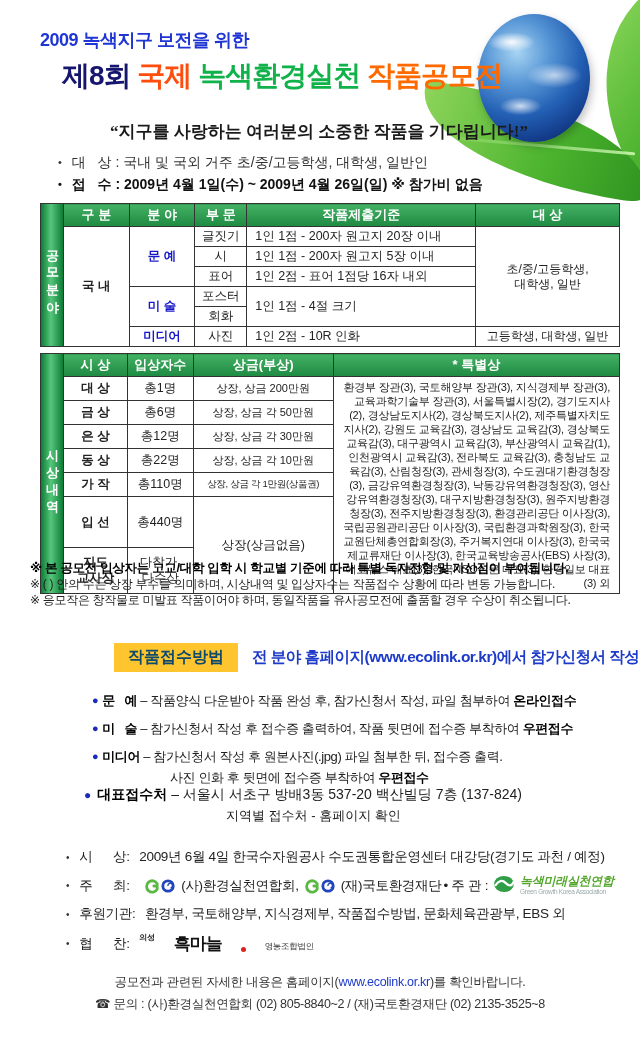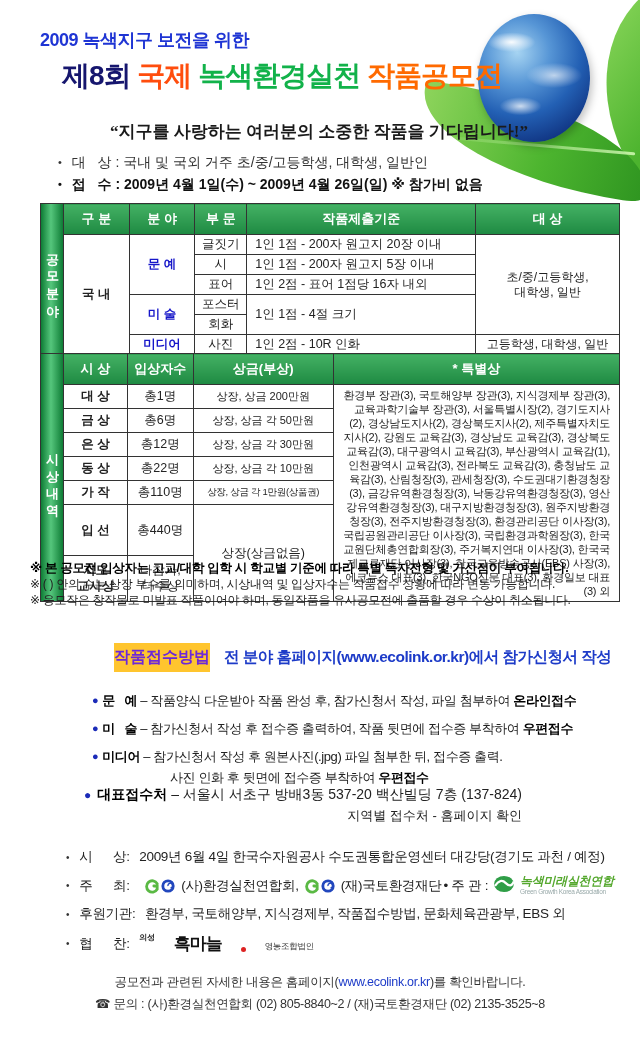--- a/index.html
+++ b/index.html
@@ -35,52 +35,52 @@
 
   
   .tblwrap { position:absolute; left:40px; width:580px; display:flex; }
   .tw1 { top:203px; } .tw2 { top:353px; }
   .sidebar { width:23px; display:flex; align-items:center; justify-content:center;
     background:linear-gradient(90deg,#0e7c35 0%,#55c67c 45%,#0e7c35 100%);
     border:1px solid #333; border-right:none; color:#fff; font-weight:bold; font-size:13px;
     writing-mode:vertical-rl; text-orientation:upright; letter-spacing:4px; }
   table { border-collapse:collapse; table-layout:fixed; flex:1; }
   th,td { border:1px solid #333; text-align:center; font-size:12.5px; padding:1px 3px; overflow:hidden; }
-  th { background:linear-gradient(180deg,#44b164 0%,#1e8a42 100%); color:#fff; font-size:13px; height:31px; padding:2px; }
+  th { background:linear-gradient(180deg,#44b164 0%,#1e8a42 100%); color:#fff; font-size:13px; height:23px; padding:2px; }
   .tw1 td { height:19px; }
   .blue { color:#1717c9; font-weight:bold; }
   .bold { font-weight:bold; }
   .crit { text-align:left; padding-left:8px; white-space:nowrap; }
   .elig { font-size:12px; }
   .nowrap { white-space:nowrap; }
   .tw2 td { height:24px; }
   .prize { font-size:11px; white-space:nowrap; }
   .xs { font-size:9.5px; letter-spacing:-0.3px; }
   .ml { white-space:pre-line; line-height:1.25; }
   .special { text-align:right; vertical-align:top; font-size:11px; line-height:14px; padding:3px 9px; letter-spacing:-0.2px; }
   .teacher-row td { height:46px; }
 
   
   .notes { position:absolute; left:30px; top:560px; font-size:12px; line-height:16px; color:#222; letter-spacing:-0.3px; }
   .notes .n0 { font-weight:bold; color:#000; font-size:12.5px; }
 
   
   .subhead { position:absolute; left:114px; top:643px; display:flex; align-items:center; gap:14px; }
-  .badge { background:#ffc52e; color:#6d28d9; font-weight:bold; font-size:16px; padding:4px 0; }
+  .badge { background:#ffc52e; color:#0c4a6e; font-weight:bold; font-size:16px; padding:4px 14px; }
   .headline { color:#1d3bc8; font-weight:bold; font-size:15.5px; letter-spacing:-0.5px; }
   .items { position:absolute; left:92px; top:692px; font-size:13px; color:#222; }
   .item { margin-bottom:10px; letter-spacing:-0.4px; }
   .item .bullet { color:#1b2bb8; font-size:11px; margin-right:4px; vertical-align:1px; }
   .item .lbl { font-weight:bold; color:#000; white-space:pre; }
   .item .tail { font-weight:bold; color:#000; }
   .item .l2 { padding-left:78px; margin-top:3px; }
   .office { position:absolute; left:84px; top:786px; font-size:14px; }
   .office .bullet { color:#1b2bb8; font-size:12px; margin-right:6px; }
   .office .lbl { font-weight:bold; color:#000; }
-  .office .l2 { padding-left:142px; margin-top:3px; font-size:13px;text-align:right; }
+  .office .l2 { padding-left:142px; margin-top:3px; font-size:13px; }
 
   
   .info { position:absolute; left:66px; top:848px; font-size:13.5px; color:#222; letter-spacing:-0.3px; }
   .iline { margin-bottom:9px; display:flex; align-items:center; }
   .iline .dot { font-size:10px; margin-right:10px; color:#333; }
   .iline .lbl { white-space:pre; margin-right:6px; }
   .golabel { display:inline-flex; align-items:center; gap:2px; margin:0 4px; }
   .orgblock { display:inline-flex; align-items:center; gap:4px; margin-left:2px; }
   .orgtxt { display:flex; flex-direction:column; line-height:1; }
   .orgname { font-family:"Liberation Serif","DejaVu Serif",serif; font-weight:bold; font-style:italic; color:#55a82e; font-size:12px; }

